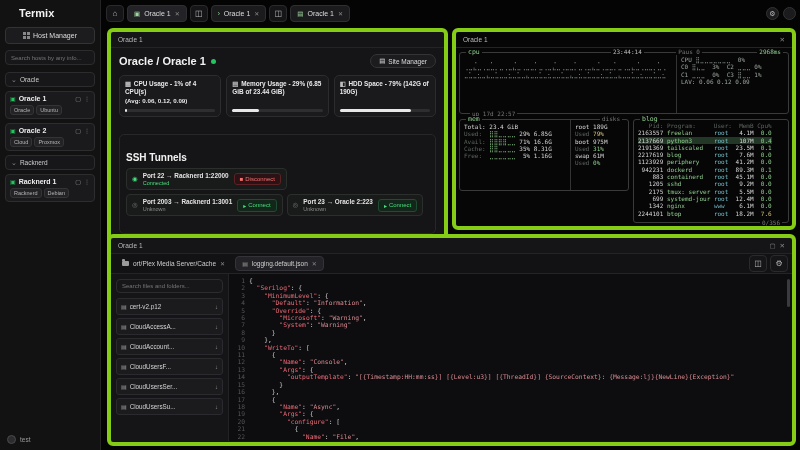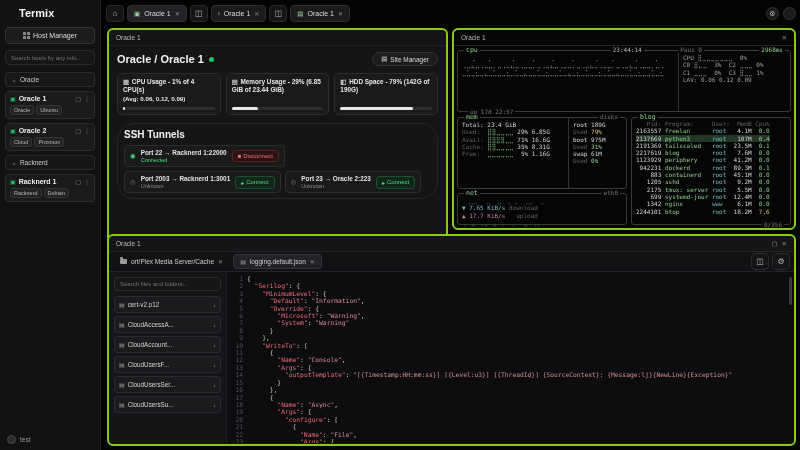--- a/index.html
+++ b/index.html
@@ -42,21 +42,21 @@
   .tab{height:17px;background:#1b1b1e;border:1px solid #2f2f32;border-radius:4px;display:flex;
     align-items:center;gap:4px;padding:0 6px;font-size:7px;color:#ddd;cursor:pointer}
   .tab.active{background:#232327}
   .tab-ic{color:#9fd59f;font-size:6.5px}
   .tab-x{color:#8a8a8a;font-size:6px;cursor:pointer}
   .tb-right{margin-left:auto;display:flex;gap:4px;align-items:center}
   .round-btn{width:13px;height:13px;border-radius:50%;background:#1b1b1e;border:1px solid #333;
     color:#b5b5b5;font-size:7px;display:flex;align-items:center;justify-content:center;cursor:pointer}
 
   
-  .panel{position:absolute;background:#151517;border:2px solid #84cc16;border-radius:6px;overflow:hidden}
+  .panel{position:absolute;background:#151517;border:4px solid #84cc16;border-radius:6px;overflow:hidden}
   .panel-header{height:16px;border-bottom:1px solid #242427;display:flex;align-items:center;
     padding:0 7px;font-size:6.5px;color:#bbb;gap:4px}
   .ph-x{margin-left:auto;color:#8a8a8a;font-size:6.5px;cursor:pointer}
   .ph-ic{color:#8a8a8a;font-size:6.5px;cursor:pointer}
 
   
   #overview{left:107px;top:28px;width:341px;height:230px}
   .ov-body{position:relative;padding:6px 8px;height:calc(100% - 16px)}
   .crumb-row{display:flex;align-items:center;gap:5px}
   .crumb{font-size:11px;font-weight:bold;color:#f2f2f2}
@@ -64,21 +64,21 @@
   .site-btn{margin-left:auto;height:14px;padding:0 8px;background:#1c1c1f;border:1px solid #343437;
     border-radius:7px;color:#ddd;font-size:6.5px;display:flex;align-items:center;gap:3px;cursor:pointer}
   #stats{display:flex;gap:5px;margin-top:7px}
   .stat-card{flex:1;border:1px solid #2c2c2f;background:#1a1a1d;border-radius:5px;padding:4px 5px;
     min-height:42px;display:flex;flex-direction:column}
   .stat-title{font-size:6.4px;font-weight:bold;color:#e8e8e8;line-height:1.3}
   .stat-ic{color:#bdbdbd;font-size:6.4px;margin-right:1px}
   .stat-sub{font-size:6.2px;font-weight:bold;color:#e8e8e8;line-height:1.3}
   .bar{height:3px;background:#2e2e31;border-radius:2px;margin-top:auto}
   .bar-fill{height:100%;background:#e8e8e8;border-radius:2px}
-  .tunnels-box{margin-top:8px;border:1px solid #27272a;border-radius:17px;padding:5px 6px}
+  .tunnels-box{margin-top:17px;border:1px solid #27272a;border-radius:5px;padding:17px 6px}
   .tunnels-title{font-size:10px;font-weight:bold;color:#f2f2f2}
   #tunnels{display:flex;flex-wrap:wrap;gap:4px;margin-top:5px}
   .tunnel-card{border:1px solid #2b2f2c;background:#191b1a;border-radius:4px;padding:3px 5px;
     display:flex;align-items:center;gap:5px}
   .plug{font-size:6.5px}
   .plug.on{color:#4ade80}.plug.off{color:#777}
   .tun-route{font-size:6.4px;font-weight:bold;color:#e3e3e3;white-space:nowrap}
   .tun-status{font-size:5.5px;margin-top:1px}
   .st-on{color:#4ade80}.st-off{color:#8a8a8a}
   .tun-btn{font-size:6px;padding:2px 5px;border-radius:3px;display:flex;align-items:center;gap:2px;
@@ -342,28 +342,20 @@
 <span class="t-d">Cache: </span><span class="t-g">⣿⣿⣀⣀⣀⣀</span><span class="t-w"> 35% 8.31G</span>
 <span class="t-d">Free:  </span><span class="t-g">⣀⣀⣀⣀⣀⣀</span><span class="t-w">  5% 1.16G</span></pre>
           <pre id="mem-disks"><span class="t-w">root 189G</span>
 <span class="t-d">Used </span><span class="t-y">79%</span>
 <span class="t-w">boot 975M</span>
 <span class="t-d">Used </span><span class="t-g">31%</span>
 <span class="t-w">swap 61M</span>
 <span class="t-d">Used </span><span class="t-g">0%</span></pre>
         </div>
       </div>
-      <div class="tbox" id="box-net">
-        <span class="tbox-title">net</span>
-        <span class="tbox-lbl t-iface">eth0</span>
-        <pre id="net-pre"><span class="t-t">⠀⢀⣀⡀⠀⢀⡀⠀⣀⠀⢀⠀⡀⠀⢀⣀⠀⠀⡀⠀</span>
-<span class="t-c">▼ 7.65 KiB/s</span> <span class="t-d">download</span>
-<span class="t-p">▲ 17.7 KiB/s</span>   <span class="t-d">upload</span>
-<span class="t-t">⢀⠀⣠⠀⢀⣀⠀⣄⠀⡀⠀⢀⠀⠀⣀⠀⢀⡀⠀⠀</span></pre>
-      </div>
       <div class="tbox" id="box-proc">
         <span class="tbox-title">blog</span>
         <span class="tbox-lbl t-pfoot">0/356</span>
         <pre id="proc-pre"><span class="t-d">   Pid: Program:     User:  MemB Cpu%</span>
 <span class="t-w">2163557 </span><span class="t-g">freelan     </span><span class="t-c"> root </span><span class="t-w">  4.1M</span><span class="t-g">  0.0</span>
 <span class="sel"><span class="t-w">2137669 </span><span class="t-g">python3     </span><span class="t-c"> root </span><span class="t-w">  107M</span><span class="t-g">  0.4</span></span>
 <span class="t-w">2191369 </span><span class="t-g">tailscaled  </span><span class="t-c"> root </span><span class="t-w"> 23.5M</span><span class="t-g">  0.1</span>
 <span class="t-w">2217619 </span><span class="t-g">blog        </span><span class="t-c"> root </span><span class="t-w">  7.6M</span><span class="t-g">  0.0</span>
 <span class="t-w">1123929 </span><span class="t-g">periphery   </span><span class="t-c"> root </span><span class="t-w"> 41.2M</span><span class="t-g">  0.0</span>
 <span class="t-w"> 942231 </span><span class="t-g">dockerd     </span><span class="t-c"> root </span><span class="t-w"> 89.3M</span><span class="t-g">  0.1</span>

